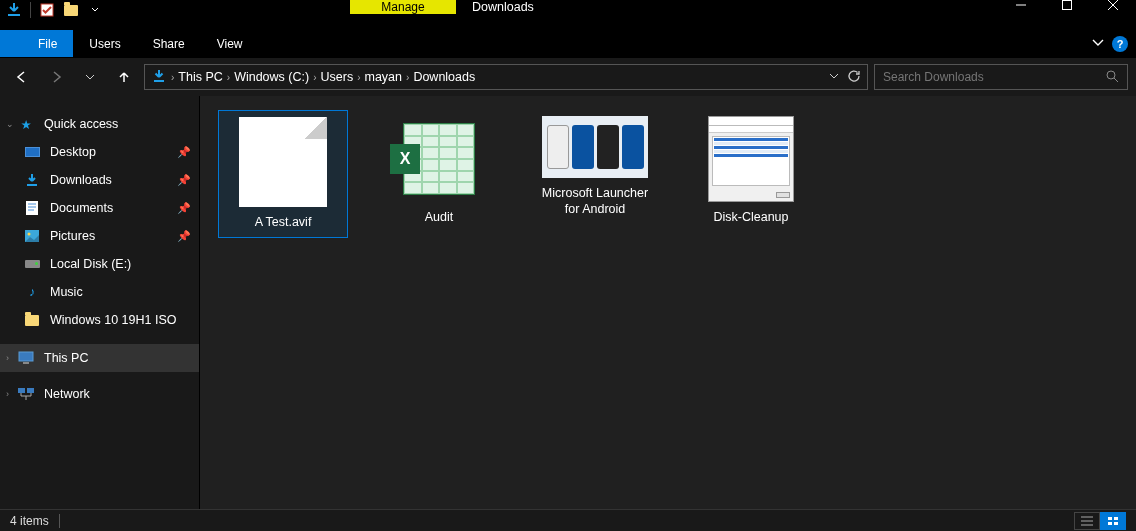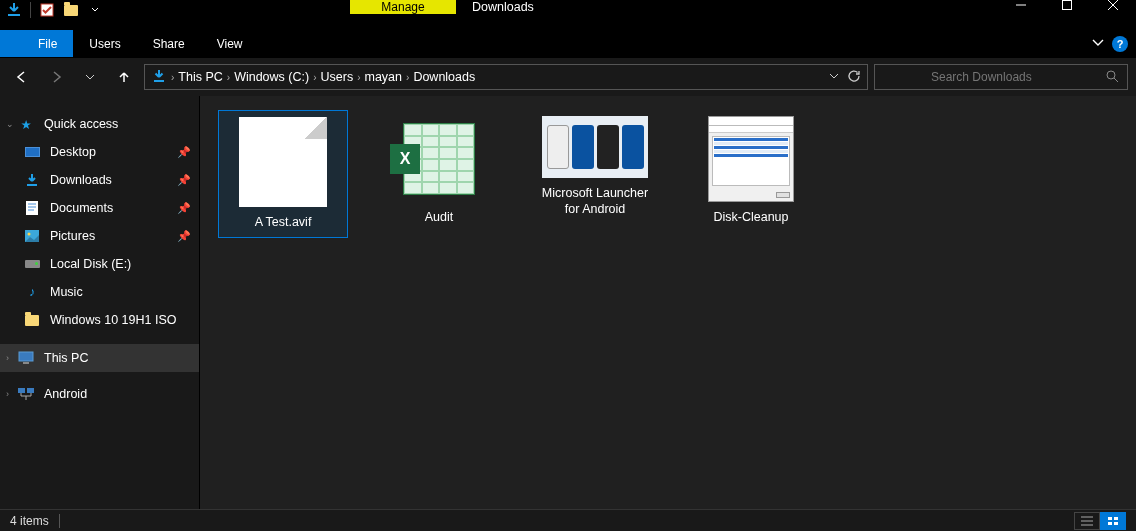--- a/index.html
+++ b/index.html
@@ -20,21 +20,21 @@
 .ribbon-right { margin-left:auto; display:flex; align-items:center; padding-right:8px; gap:8px;}
 .help-badge { width:16px;height:16px;border-radius:50%;background:#0078D7;display:flex;align-items:center;justify-content:center;font-size:11px;font-weight:bold;color:#fff;}
 .nav { height:38px; background:#191919; display:flex; align-items:center; padding:0 8px; gap:6px;}
 .nav-btn { width:28px; height:28px; display:flex; align-items:center; justify-content:center; color:#888;}
 .nav-btn.active{color:#fff;}
 .addr { flex:1; height:26px; border:1px solid #555; background:#191919; display:flex; align-items:center; padding:0 6px; gap:4px;}
 .addr .crumb { display:flex; align-items:center; gap:4px; font-size:12.5px;}
 .addr .sep-caret{color:#aaa;font-size:10px;}
 .addr-icons{margin-left:auto;display:flex;align-items:center;gap:8px;color:#ccc;}
 .search { width:254px; height:26px; border:1px solid #555; background:#191919; display:flex; align-items:center; padding:0 8px; color:#888;}
-.search input{background:transparent;border:none;color:#888;flex:1;outline:none;font-size:12px;margin-left:48px;}
+.search input{background:transparent;border:none;color:#888;flex:1;outline:none;font-size:12px;}
 .body { flex:1; display:flex; background:#202020; min-height:0;}
 .sidebar { width:200px; background:#191919; border-right:1px solid #000; padding:14px 0 0 0; overflow:hidden;}
 .side-item { height:28px; display:flex; align-items:center; padding:0 8px 0 24px; gap:10px; font-size:12.5px; position:relative;}
 .side-item.top{padding-left:18px;}
 .side-item.child{}
 .side-item .pin { margin-left:auto; color:#888; font-size:11px;}
 .side-item.selected{background:#333;}
 .side-item .ic{width:16px;height:16px;display:flex;align-items:center;justify-content:center;}
 .side-caret{position:absolute;left:6px;color:#888;font-size:9px;}
 .content { flex:1; background:#202020; padding:14px 18px; display:flex; flex-wrap:wrap; align-content:flex-start; gap:28px 26px;}
@@ -268,21 +268,21 @@
     <div style="height:8px;"></div>
     <div class="side-item top">
       <span class="side-caret">›</span>
       <span class="ic">
           <svg width="16" height="14">
             <rect x="0" y="1" width="7" height="5" fill="#3A7BBF"></rect>
             <rect x="9" y="1" width="7" height="5" fill="#3A7BBF"></rect>
             <path d="M3 6v3h10V6M8 9v4" stroke="#aaa" fill="none"></path>
           </svg>
         </span>
-      <span>Android</span>
+      <span>Network</span>
     </div>
   </div>
 
   <div class="content">
     <div class="item selected">
       <div class="thumb docfold"></div>
       <div class="label">A Test.avif</div>
     </div>
     <div class="item">
       <div class="thumb" style="background:transparent;position:relative;">

